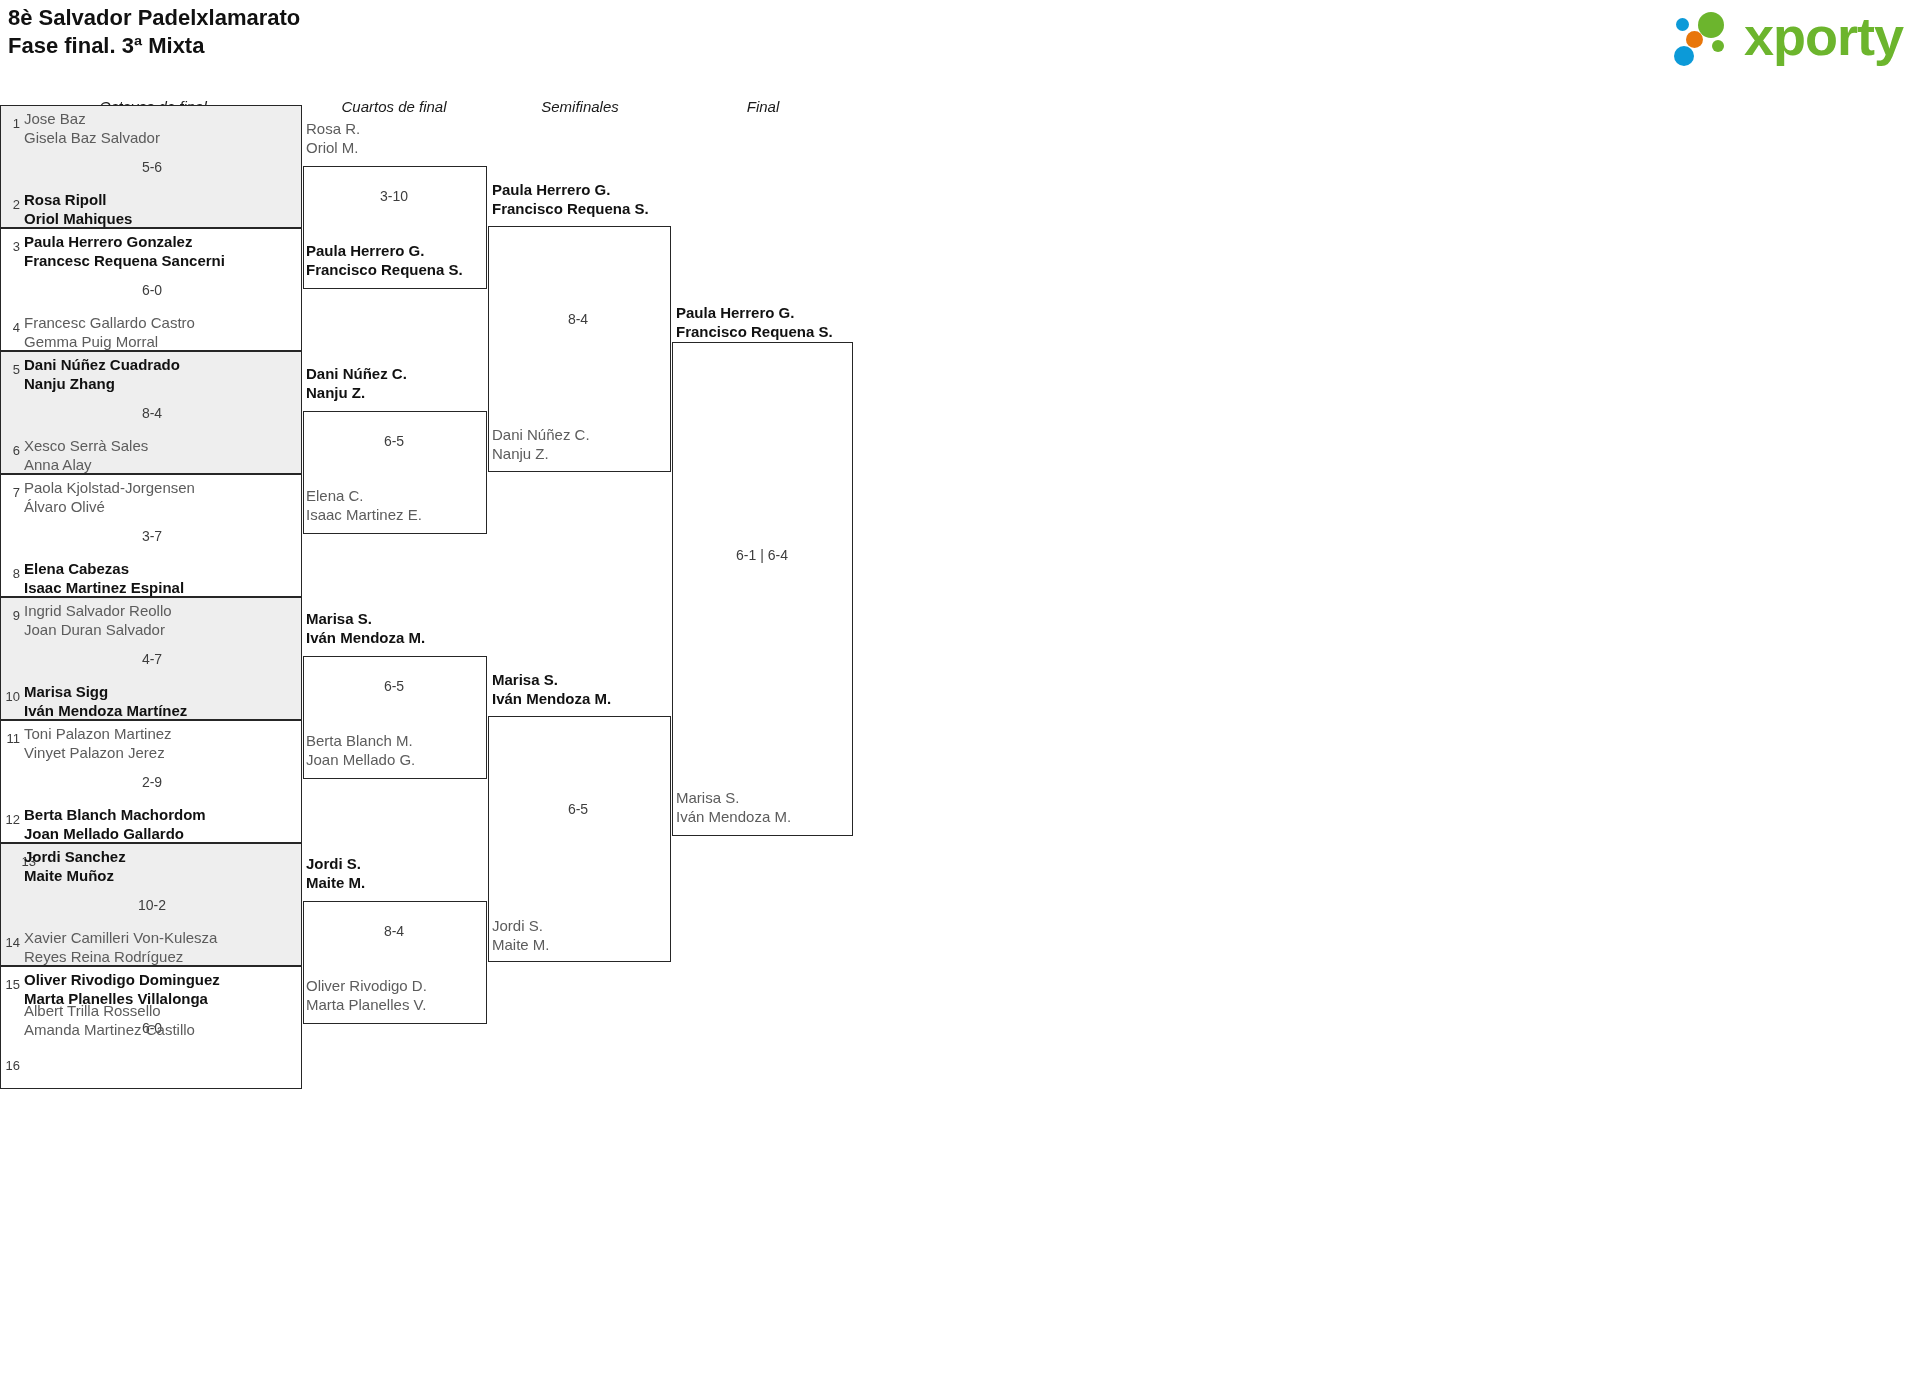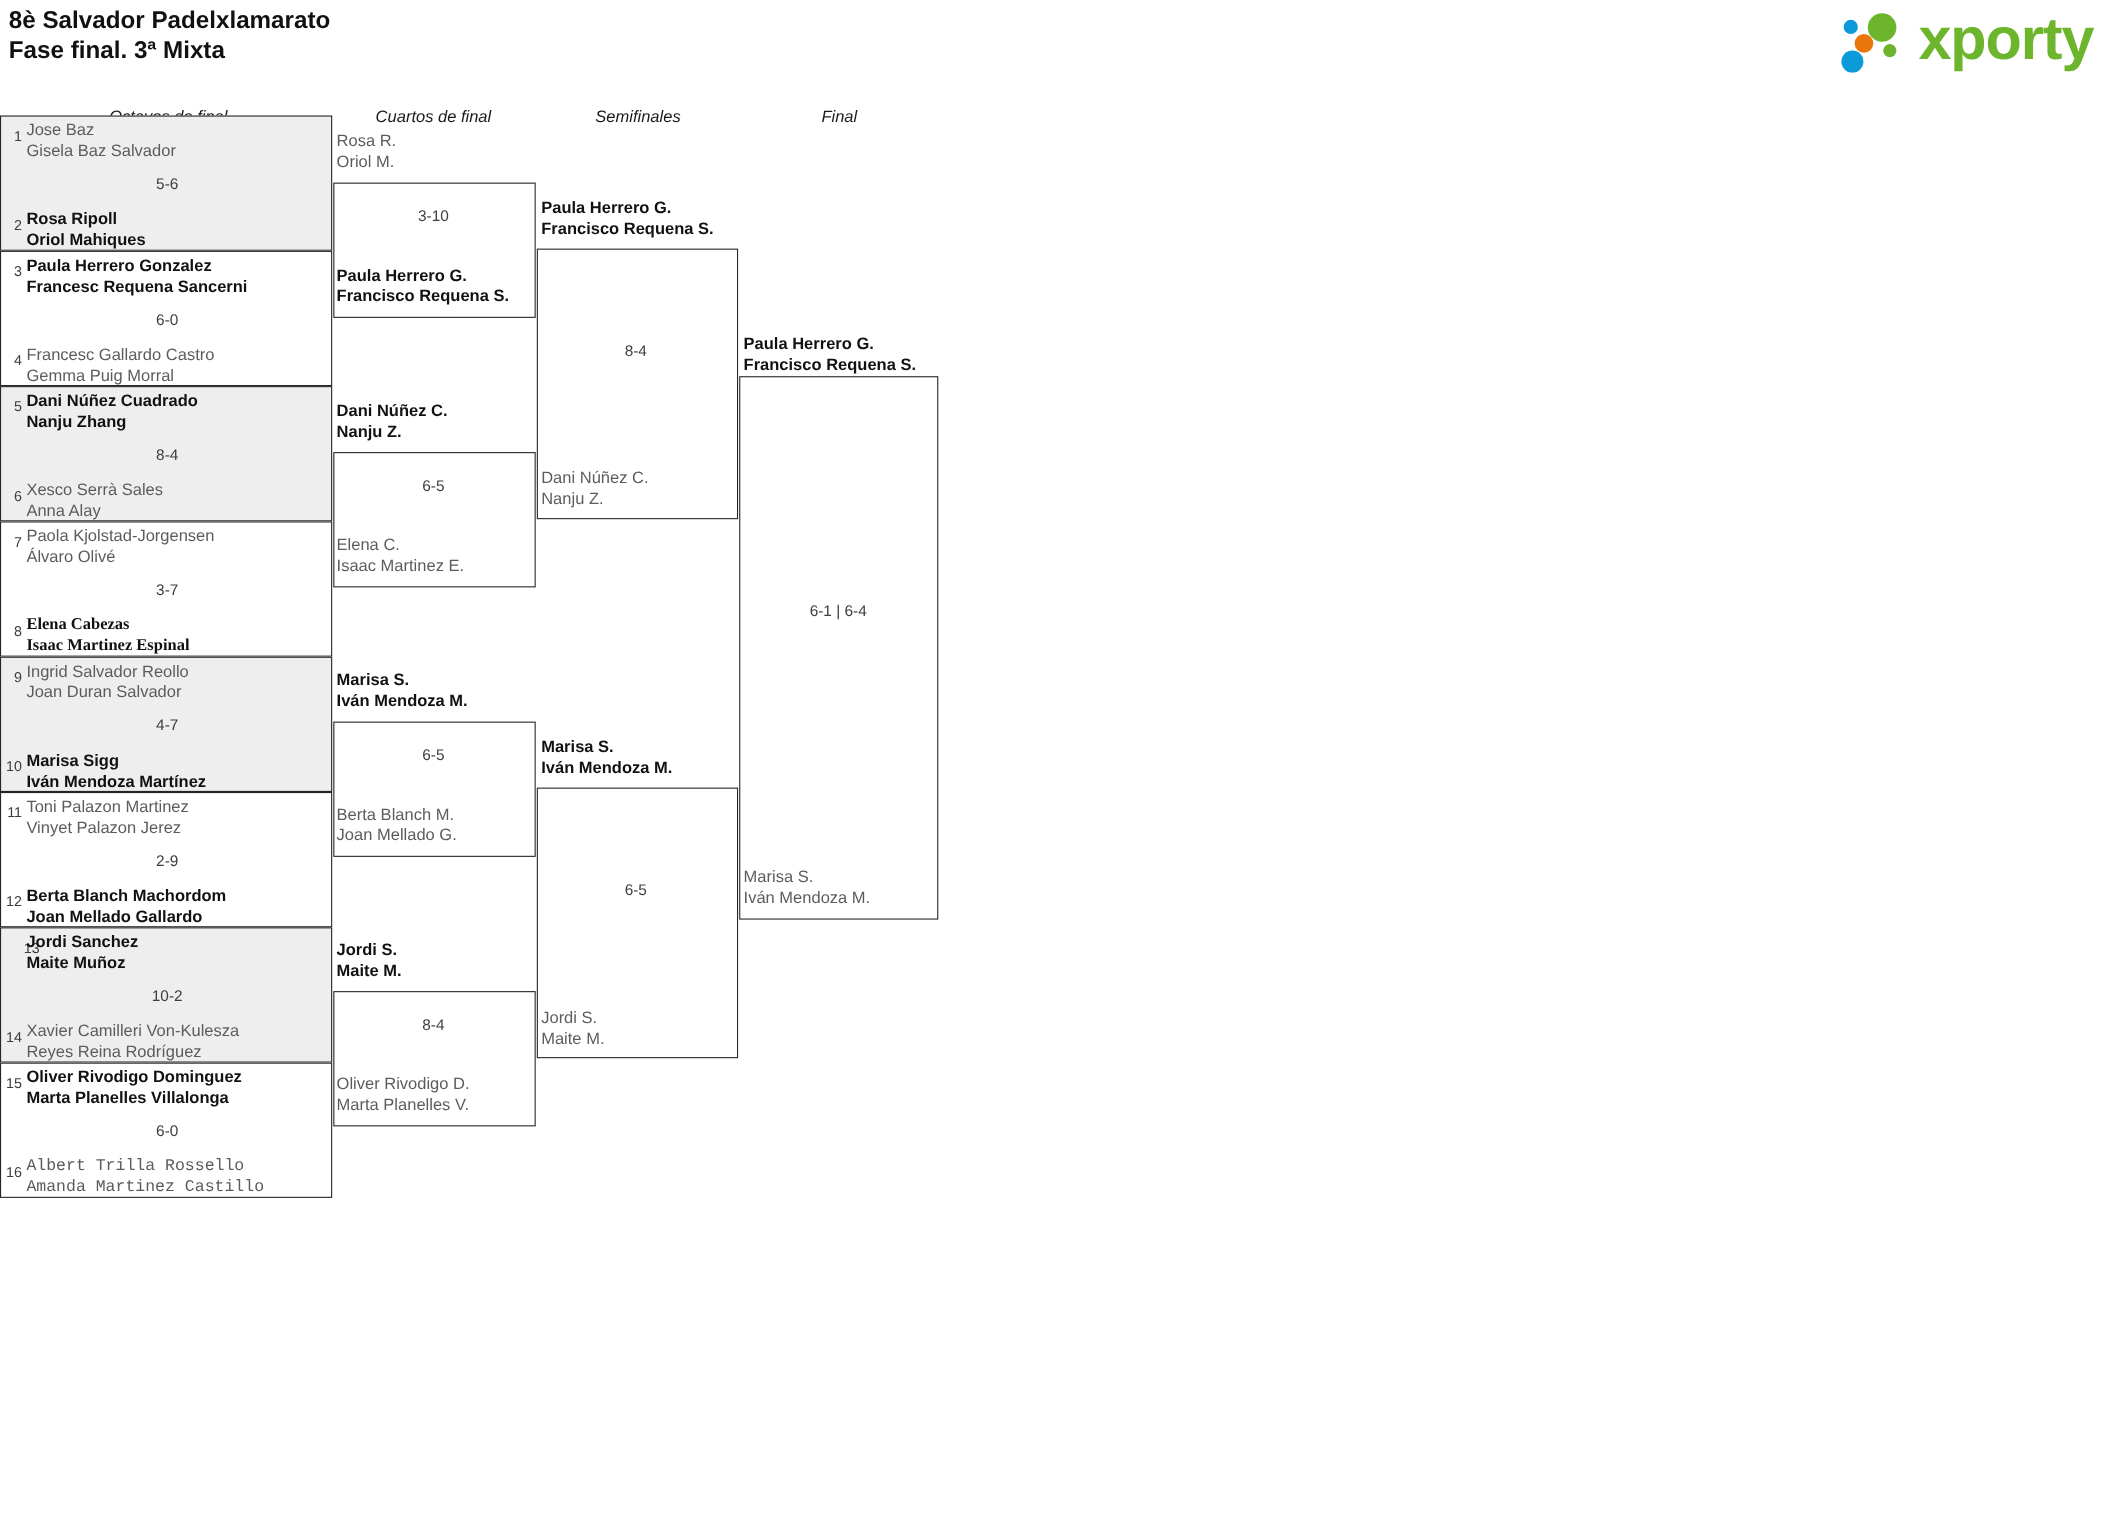--- a/index.html
+++ b/index.html
@@ -201,21 +201,21 @@
     <span class="ln">Anna Alay</span>
   </div>
 
   <div class="seed" style="left:0px;  top:485px;">7</div>
   <div class="team r1 lose" style="left:24px; top:478px;">
     <span class="ln">Paola Kjolstad-Jorgensen</span>
     <span class="ln">Álvaro Olivé</span>
   </div>
   <div class="score" style="left:100px; top:528px; width:104px;">3-7</div>
   <div class="seed" style="left:0px;  top:566px;">8</div>
-  <div class="team r1 win" style="left:24px; top:559px;font-family:Liberation Serif, serif;">
+  <div class="team r1 win" style="left:24px; top:559px;">
     <span class="ln">Elena Cabezas</span>
     <span class="ln">Isaac Martinez Espinal</span>
   </div>
 
   <div class="seed" style="left:0px;  top:608px;">9</div>
   <div class="team r1 lose" style="left:24px; top:601px;">
     <span class="ln">Ingrid Salvador Reollo</span>
     <span class="ln">Joan Duran Salvador</span>
   </div>
   <div class="score" style="left:100px; top:651px; width:104px;">4-7</div>
@@ -249,21 +249,21 @@
     <span class="ln">Reyes Reina Rodríguez</span>
   </div>
 
   <div class="seed" style="left:0px;  top:977px;">15</div>
   <div class="team r1 win" style="left:24px; top:970px;">
     <span class="ln">Oliver Rivodigo Dominguez</span>
     <span class="ln">Marta Planelles Villalonga</span>
   </div>
   <div class="score" style="left:100px; top:1020px; width:104px;">6-0</div>
   <div class="seed" style="left:0px;  top:1058px;">16</div>
-  <div class="team r1 lose" style="left:24px; top:1051px;font-family:Liberation Mono, monospace;">
+  <div class="team r1 lose" style="left:24px; top:1001px;">
     <span class="ln">Albert Trilla Rossello</span>
     <span class="ln">Amanda Martinez Castillo</span>
   </div>
 
   <div class="cbox" style="left:303px; top:166px; width:184px; height:123px;"></div>
   <div class="cbox" style="left:303px; top:411px; width:184px; height:123px;"></div>
   <div class="cbox" style="left:303px; top:656px; width:184px; height:123px;"></div>
   <div class="cbox" style="left:303px; top:901px; width:184px; height:123px;"></div>
 
   <div class="team rn lose" style="left:306px; top:119px;">

